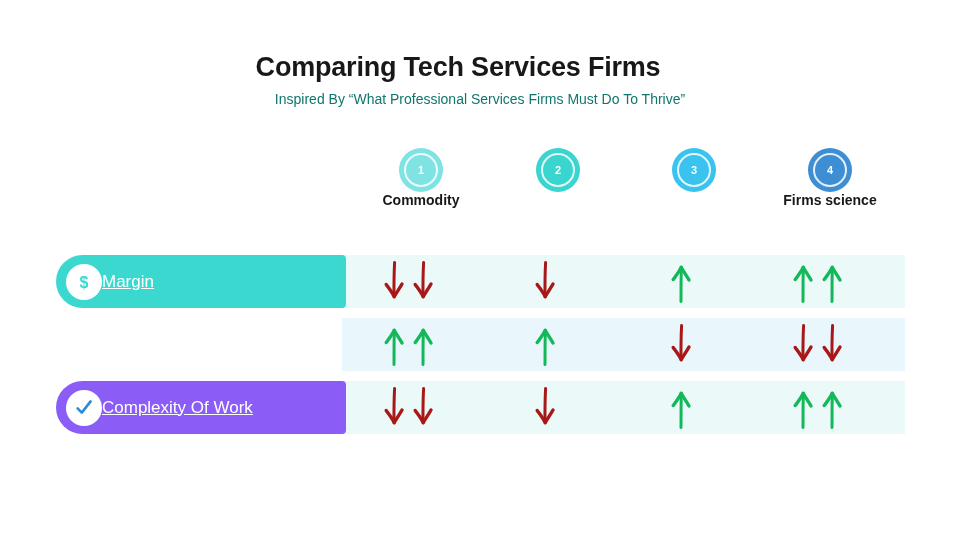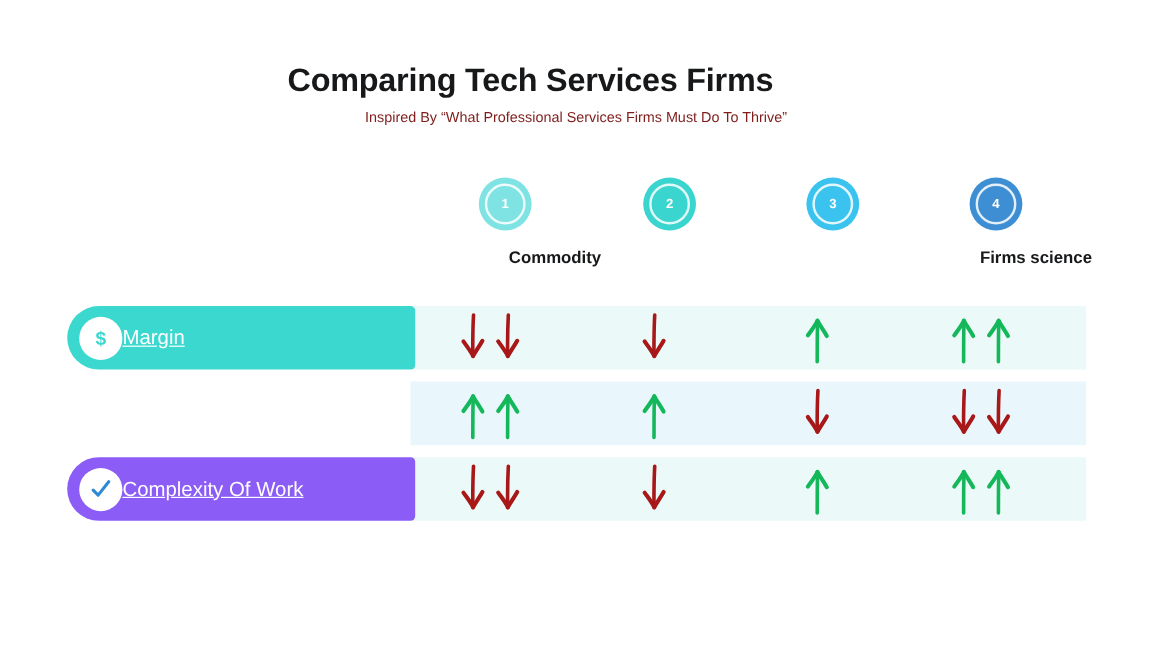--- a/index.html
+++ b/index.html
@@ -18,38 +18,38 @@
   #slide {
     position: absolute;
     left: 0; top: 0;
     width: 960px;
     height: 540px;
   }
 
   
   .title {
     position: absolute;
-    left: 0;
+    left: 16px;
     top: 52px;
     width: 884px;
     text-align: center;
     font-size: 27px;
     font-weight: bold;
     color: #17181a;
     letter-spacing: -0.2px;
   }
   .subtitle {
     position: absolute;
     left: 0;
     top: 91px;
     width: 960px;
     text-align: center;
-    font-size: 12px;
+    font-size: 14px;
     font-weight: normal;
-    color: #7f1d1d;
+    color: #0f766e;
   }
 
   
   .col-head {
     position: absolute;
     top: 148px;
     width: 160px;
     text-align: center;
   }
   .circle {
@@ -72,26 +72,24 @@
     border: 2px solid rgba(255,255,255,0.85);
   }
   .circle .num {
     position: relative;
     font-size: 11px;
     font-weight: bold;
     color: #ffffff;
     line-height: 1;
   }
   .col-label {
-    margin-top: 14px;
     font-size: 14px;
     font-weight: bold;
     color: #17181a;
     white-space: nowrap;
-    text-align: right;
   }
 
   
   .row {
     position: absolute;
     left: 56px;
     height: 53px;
   }
   .row-band {
     position: absolute;

